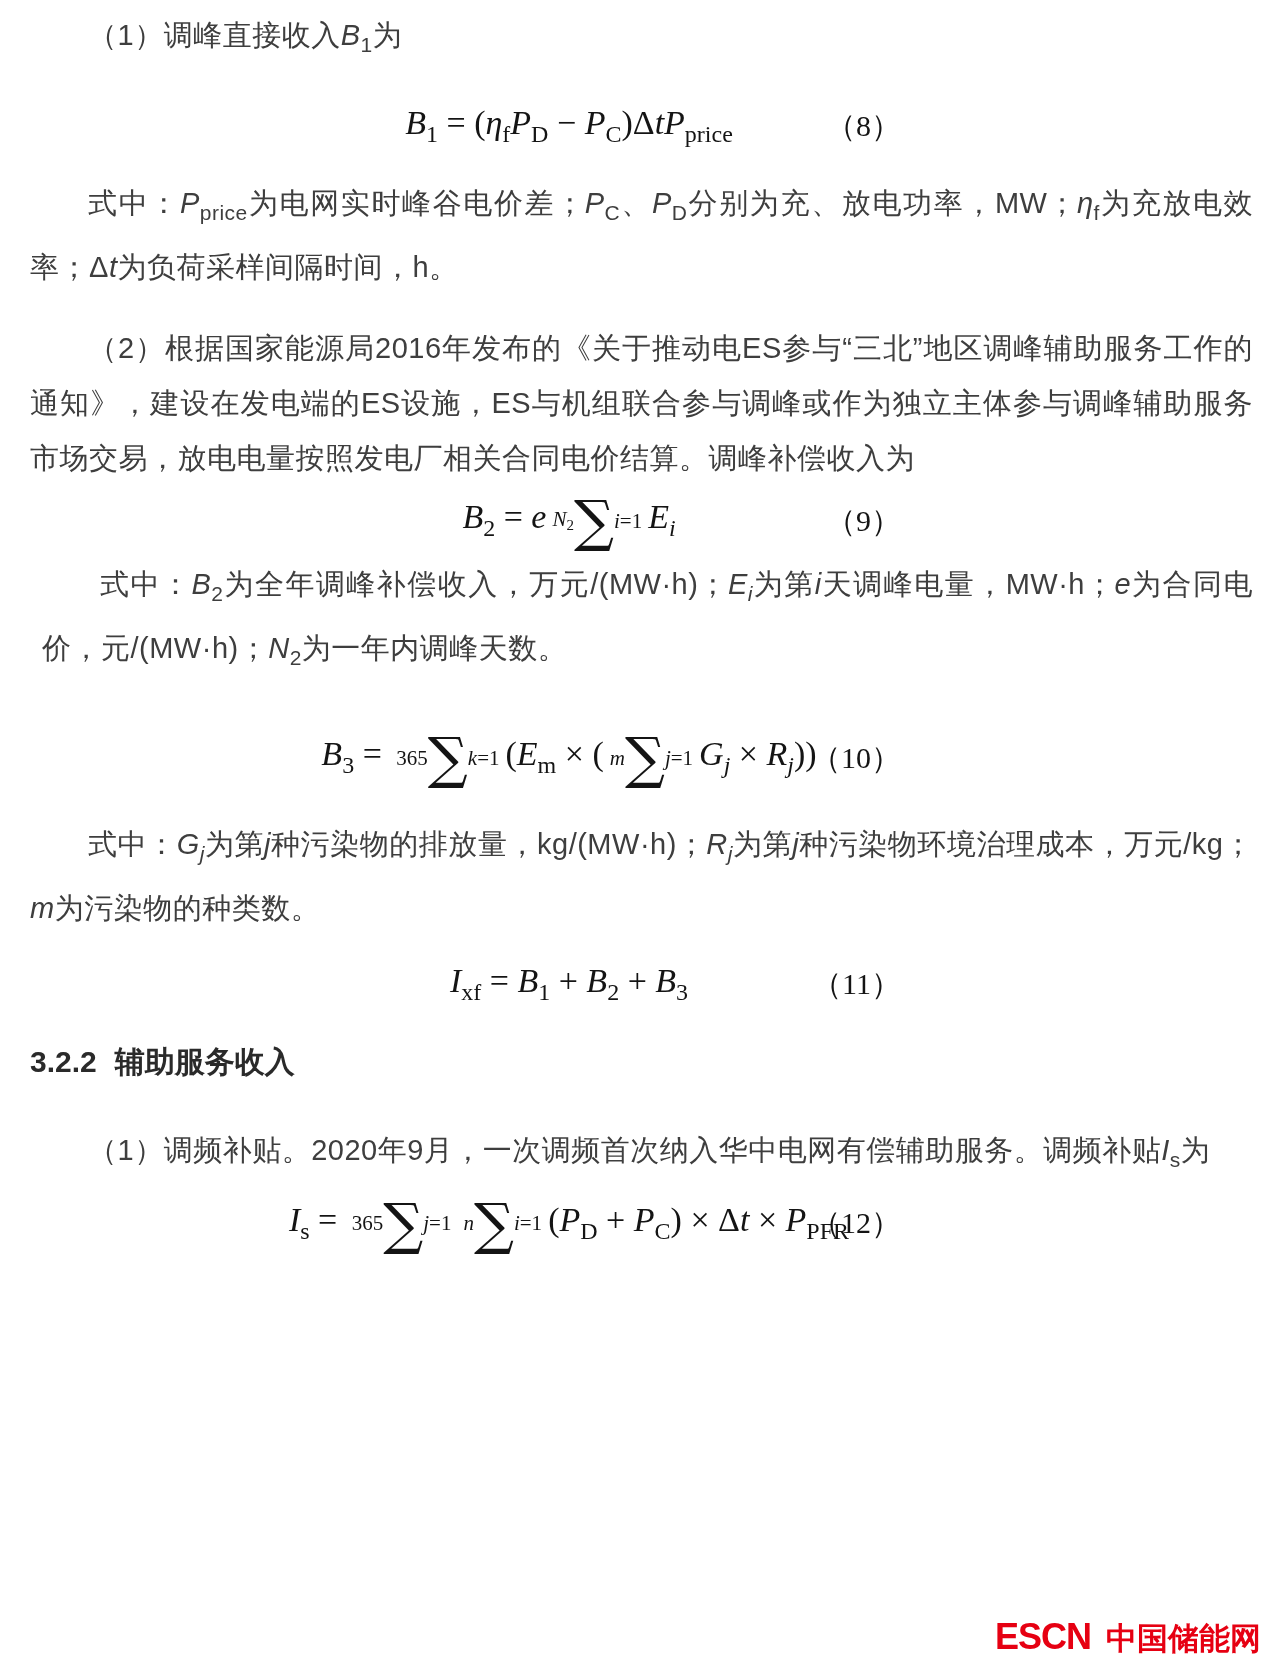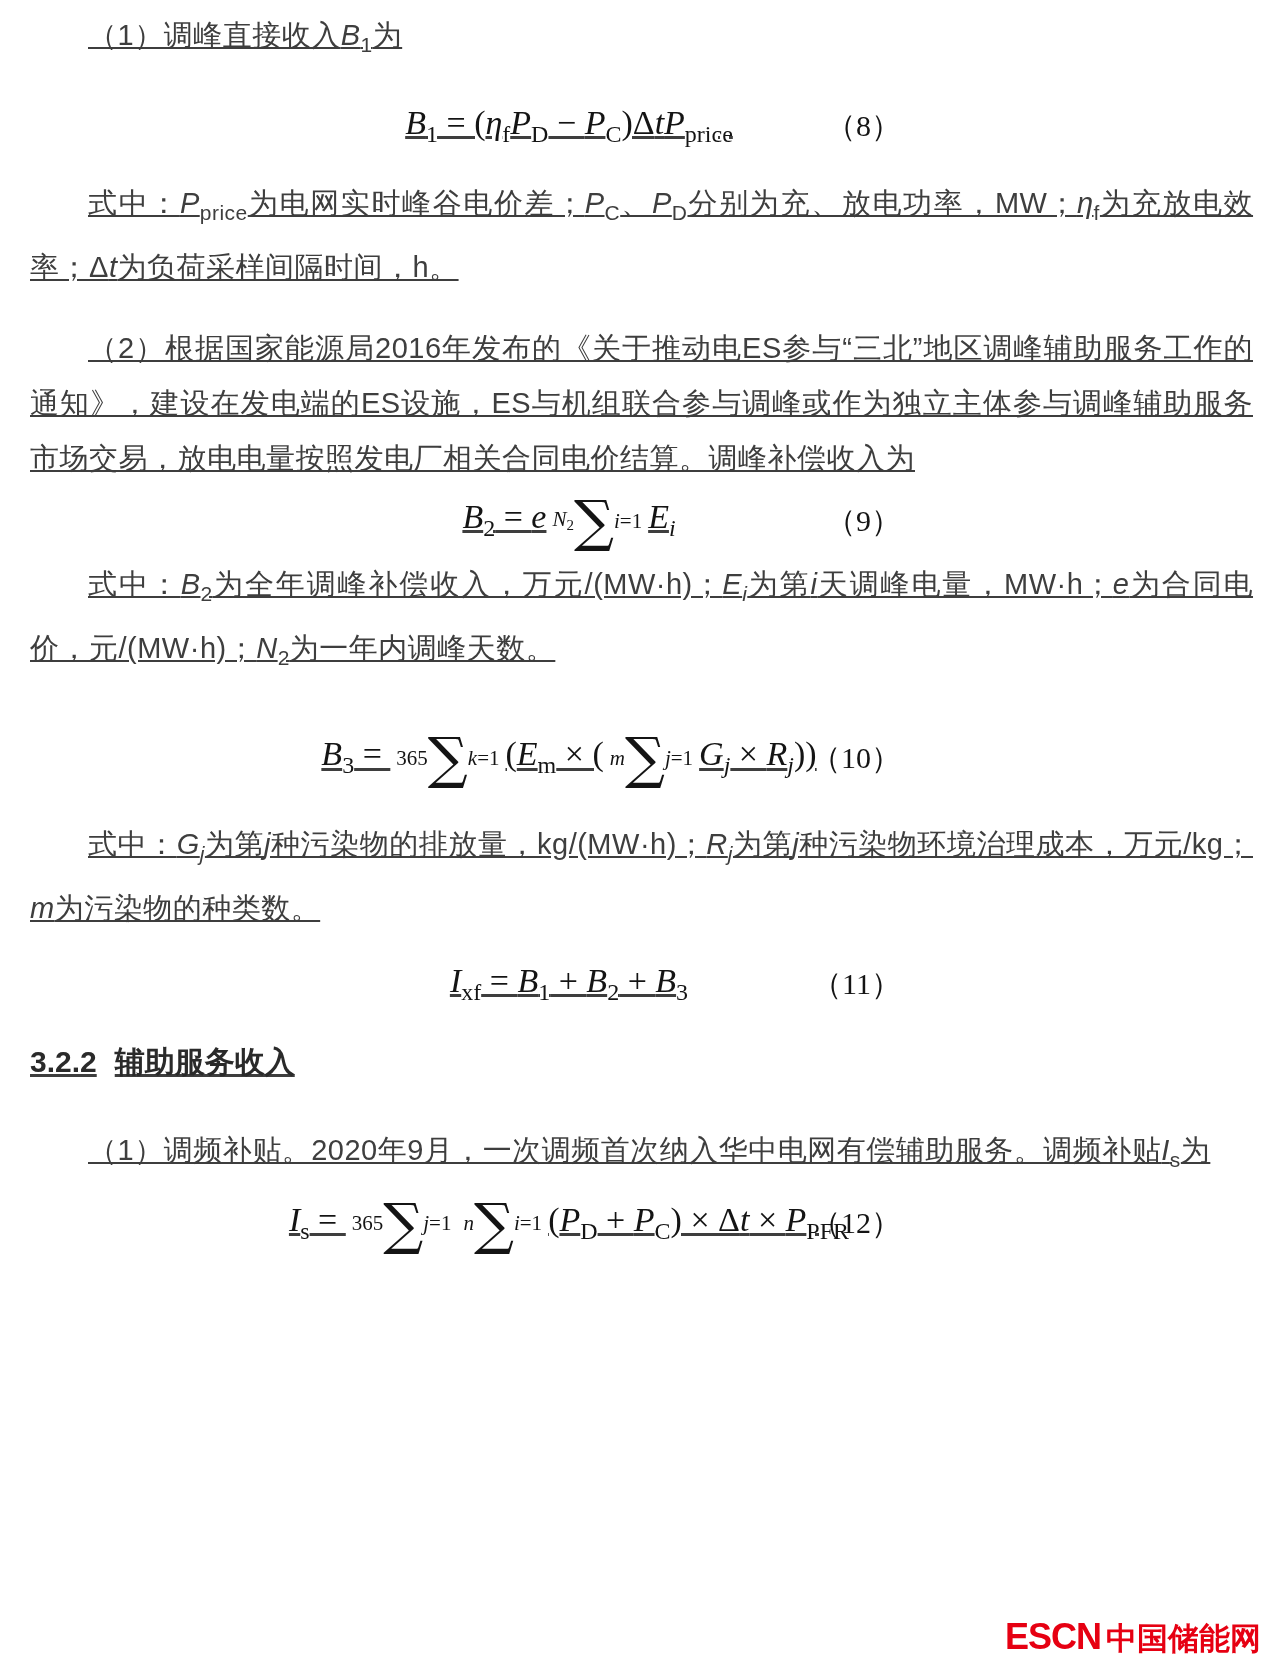--- a/index.html
+++ b/index.html
@@ -4,21 +4,21 @@
 <style>
   html, body { margin: 0; padding: 0; }
   body {
     width: 1287px; height: 1675px;
     background: #ffffff;
     position: relative;
     overflow: hidden;
     font-family: "Liberation Sans", sans-serif;
     color: #3e3e3e;
   }
-  .page { padding: 4px 34px 0 30px; position: relative; text-decoration: underline; }
+  .page { padding: 4px 34px 0 30px; position: relative; }
 
   
   .para {
     font-size: 29px;
     line-height: 55px;
     margin: 0;
     text-align: justify;
     text-indent: 58px;
     color: #3e3e3e;
     letter-spacing: 0.5px;
@@ -86,21 +86,21 @@
     font-family: "Liberation Sans", sans-serif;
   }
   .sec-heading .h-num { margin-right: 18px; }
 
   
   #p1   { margin-top: 4px; }
   #eq8  { margin-top: 28px; margin-bottom: 24px; height: 52px; }
   #p2   { margin-top: 22px; }
   #p3   { margin-top: 26px; }
   #eq9  { margin-top: 10px; margin-bottom: 6px; }
-  #p4   { margin-top: 12px; }
+  #p4   { margin-top: 12px; margin-left: 12px; }
   #p5   { margin-top: 26px; }
   #eq10 { margin-top: 48px; margin-bottom: 34px; }
   #p6   { margin-top: 14px; }
   #p7   { margin-top: 30px; }
   #eq11 { margin-top: 22px; margin-bottom: 22px; height: 52px; justify-content: center; }
   #h322 { margin-top: 32px; }
   #p8   { margin-top: 40px; }
   #eq12 { margin-top: 12px; margin-bottom: 10px; }
   #p9   { margin-top: 30px; }
 
@@ -114,21 +114,21 @@
   }
   .logo-latin {
     font-size: 36px;
     font-weight: 900;
     letter-spacing: -1px;
     font-family: "Liberation Sans", sans-serif;
   }
   .logo-cn {
     font-size: 31px;
     font-weight: bold;
-    margin-left: 5px;
+    margin-left: 15px;
     font-family: Liberation Serif, serif;
   }
 </style>
 </head>
 <body style="background: rgb(255, 255, 255);">
 
 <div class="page">
 
   <p id="p1" class="para"><span class="seg-cn">（1）调峰直接收入</span><span class="seg-it">B</span><span class="seg-sub">1</span><span class="seg-cn">为</span></p>
 

